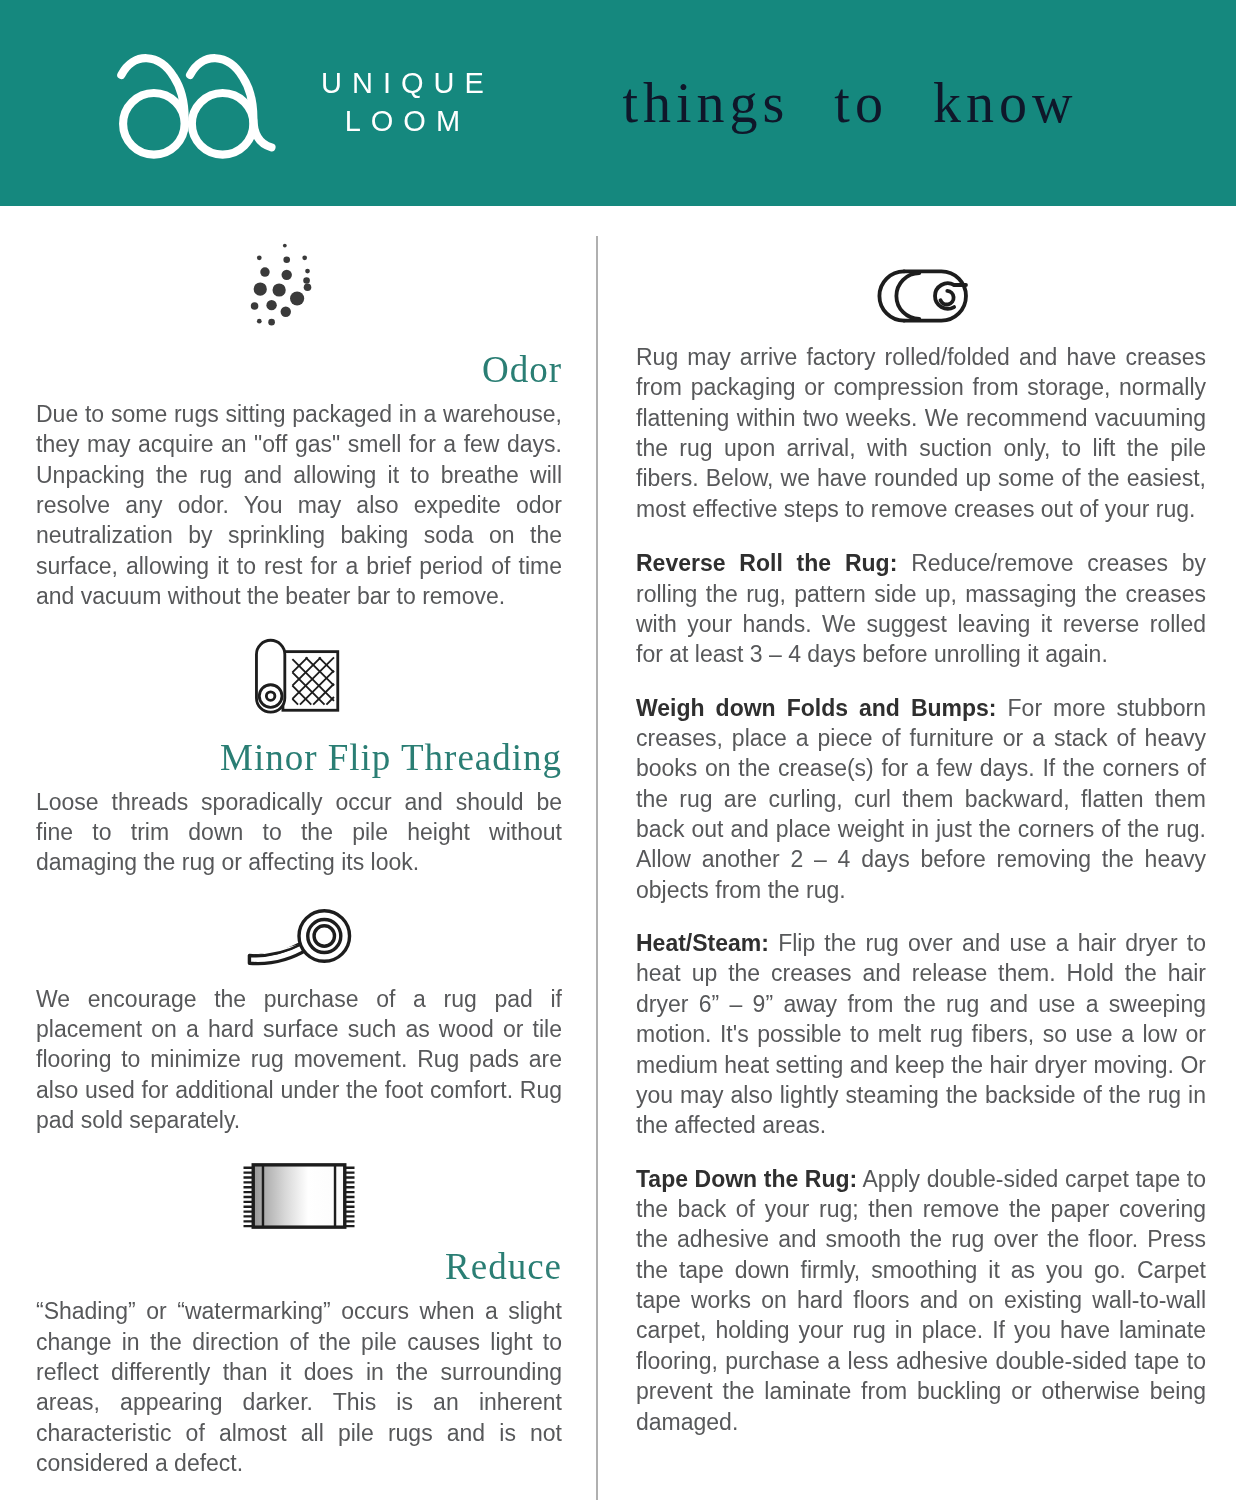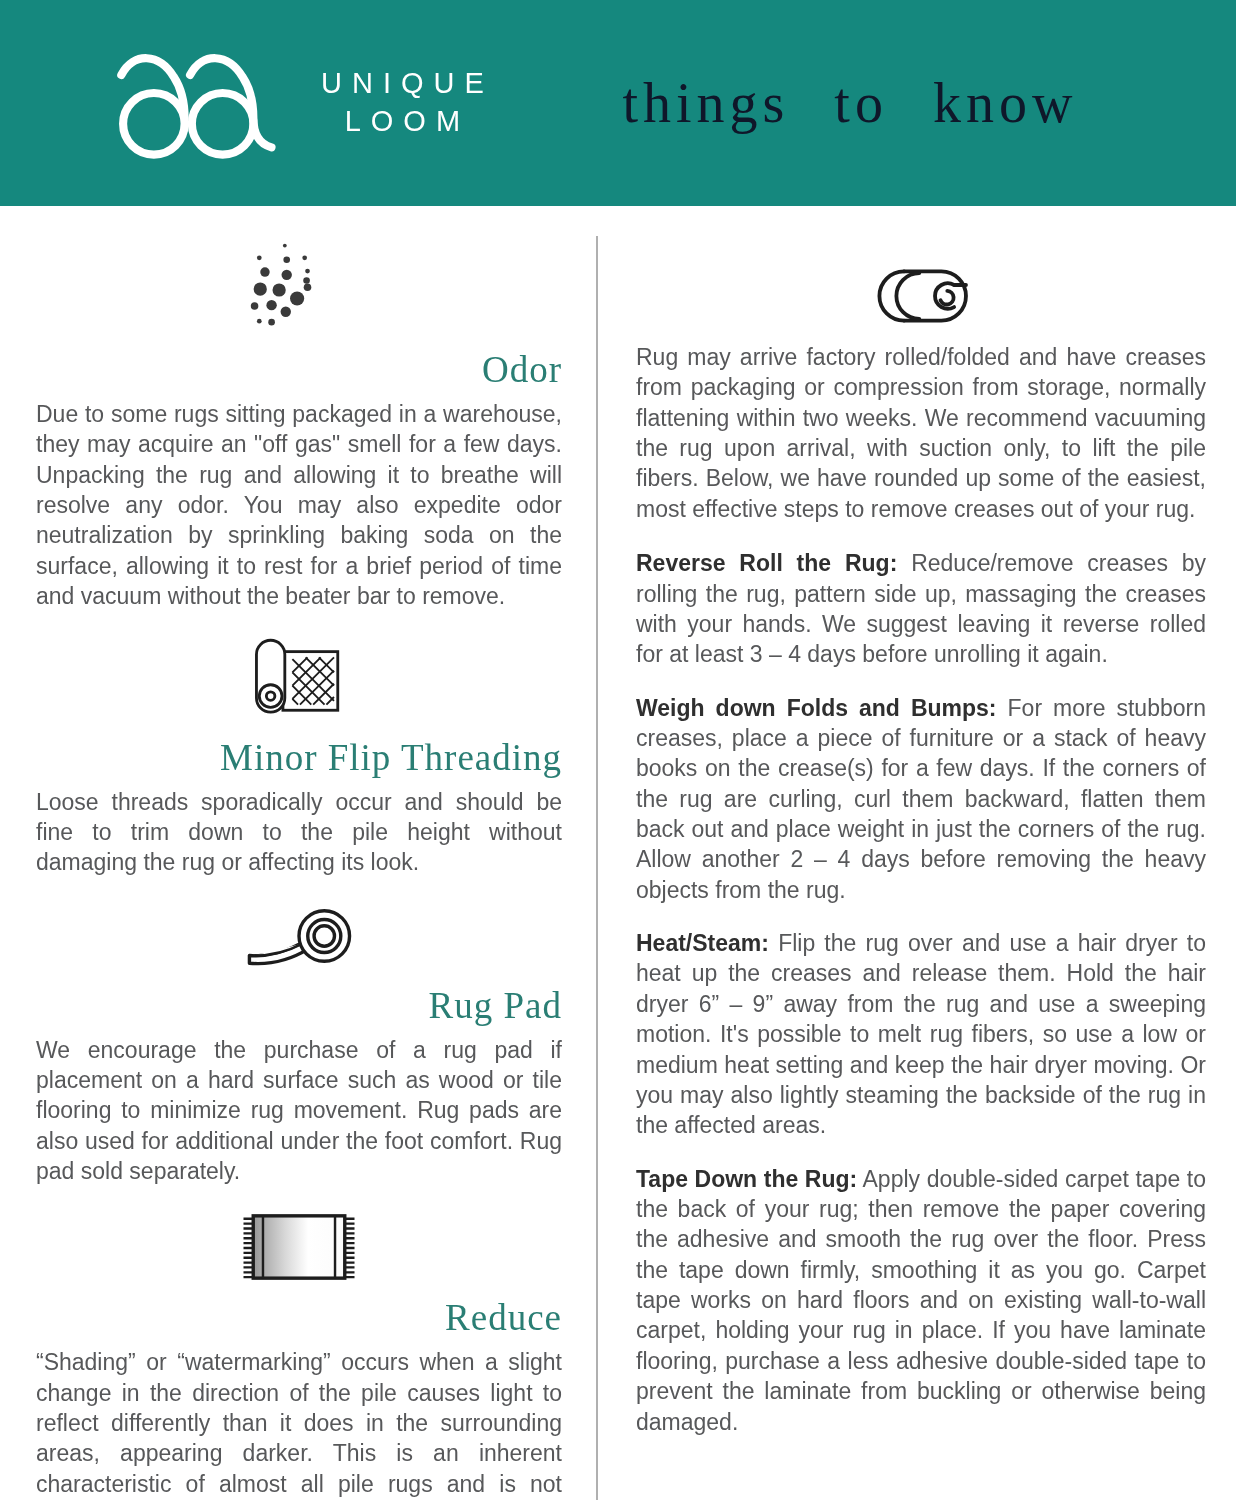--- a/index.html
+++ b/index.html
@@ -175,21 +175,20 @@
           <svg width="118" height="70" viewBox="0 0 120 72" aria-hidden="true">
             <g fill="#ffffff" stroke="#1d1d1d" stroke-width="3.5" stroke-linejoin="round">
               <path d="M 66,40 C 48,51 26,57 9,55 L 9,63 C 32,65 54,58 70,48 Z"></path>
               <path d="M 14,55 C 32,55 50,50 63,43" stroke-width="2.5"></path>
               <circle cx="86" cy="35" r="26"></circle>
               <circle cx="86" cy="35" r="17"></circle>
               <circle cx="86" cy="35" r="10.5"></circle>
             </g>
           </svg>
         </div>
-        <h2>Rug Pad</h2>
         <p class="body">We encourage the purchase of a rug pad if placement on a hard surface such as wood or tile flooring to minimize rug movement. Rug pads are also used for additional under the foot comfort. Rug pad sold separately.</p>
       </div>
 
       <div class="section">
         <div class="icon-wrap">
           <svg width="120" height="74" viewBox="0 0 122 76" aria-hidden="true">
             <defs>
               <linearGradient id="shadeGrad" x1="0" y1="0" x2="1" y2="0">
                 <stop offset="0" stop-color="#979797"></stop>
                 <stop offset="0.35" stop-color="#d8d8d8"></stop>

